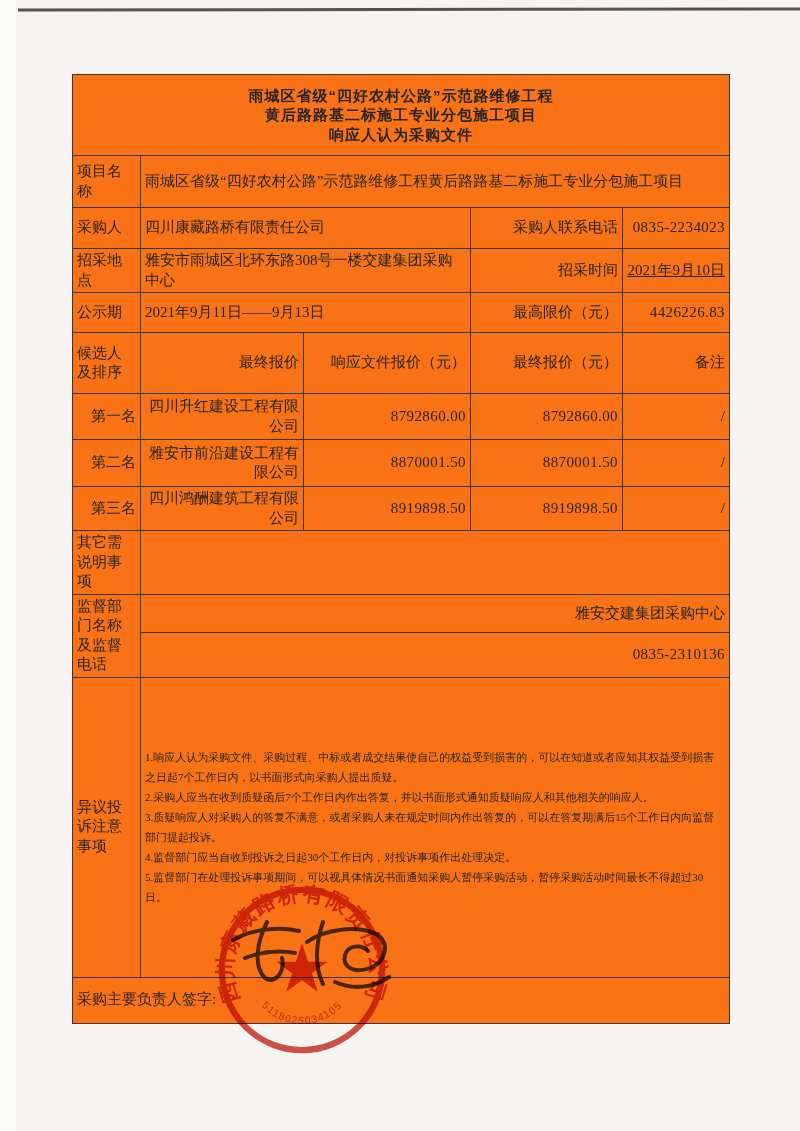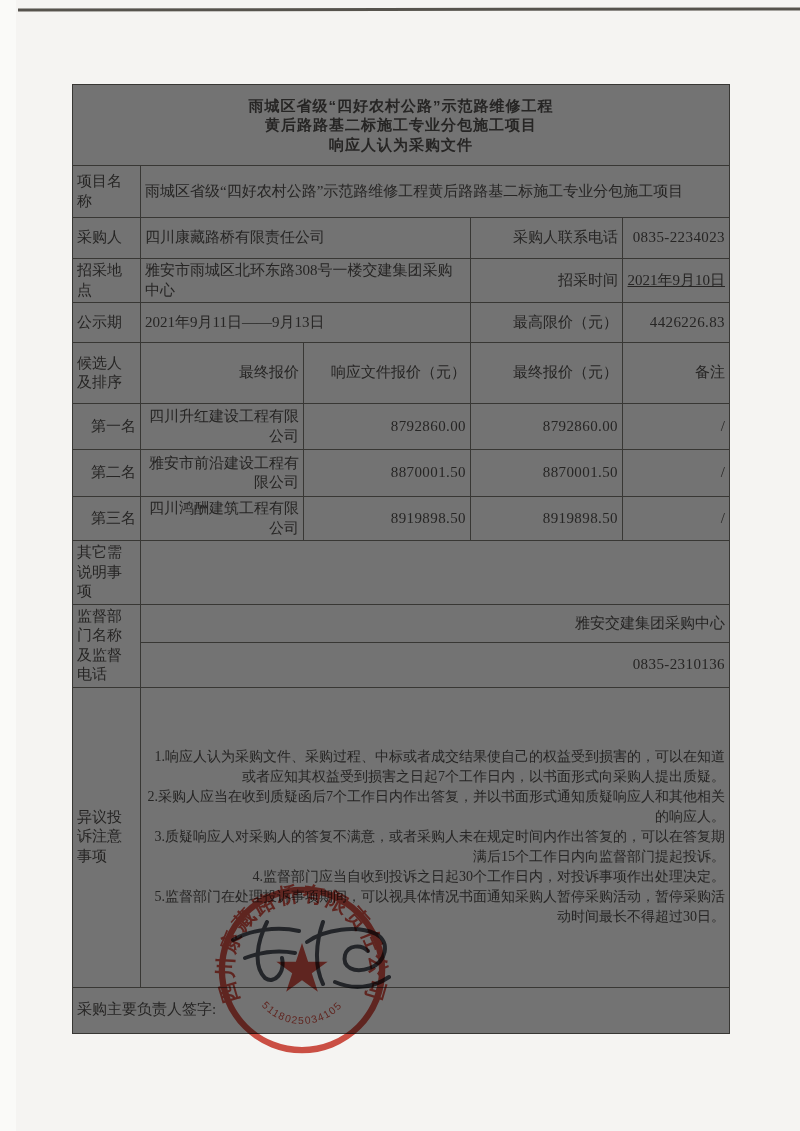--- a/index.html
+++ b/index.html
@@ -13,25 +13,25 @@
     color:#262524;
   }
   .scan-edge-top{
     position:absolute;top:8px;left:18px;right:0;height:3px;
     background:#56534d;transform:rotate(-0.08deg);
   }
   .scan-edge-left{
     position:absolute;top:0;left:0;bottom:0;width:16px;background:#fafaf8;
   }
   table.doc{
-    position:absolute;left:72px;top:84px;
+    position:absolute;left:72px;top:74px;
     width:657px;
     border-collapse:collapse;
     table-layout:fixed;
-    background:#737373;
+    background:#f97316;
   }
   table.doc td{
     border:1.5px solid #383734;
     padding:2px 4px;
     font-size:15px;
     line-height:1.3;
     overflow:hidden;
     vertical-align:middle;
   }
   td.title-cell{
@@ -41,21 +41,21 @@
     font-size:20px;
     line-height:27px;
     letter-spacing:1px;
   }
   td.lbl{padding-left:5px;}
   td.val-left{padding-left:7px;}
   td.ctr{text-align:right;}
   .num{font-size:14px;letter-spacing:0.4px;}
   .date{font-size:14px;white-space:nowrap;padding:0;text-decoration:underline;}
   td.notes-cell{padding:4px 8px;}
-  .note-line{font-size:14px;line-height:20px;text-align:right;}
+  .note-line{font-size:11px;line-height:20px;text-align:left;}
   td.sign-cell{font-size:15px;padding-left:5px;}
   .stamp{
     position:absolute;left:212px;top:880px;
     width:180px;height:180px;
     mix-blend-mode:multiply;
     opacity:0.88;
   }
   .signature-ink{
     position:absolute;left:205px;top:872px;
     width:245px;height:185px;

